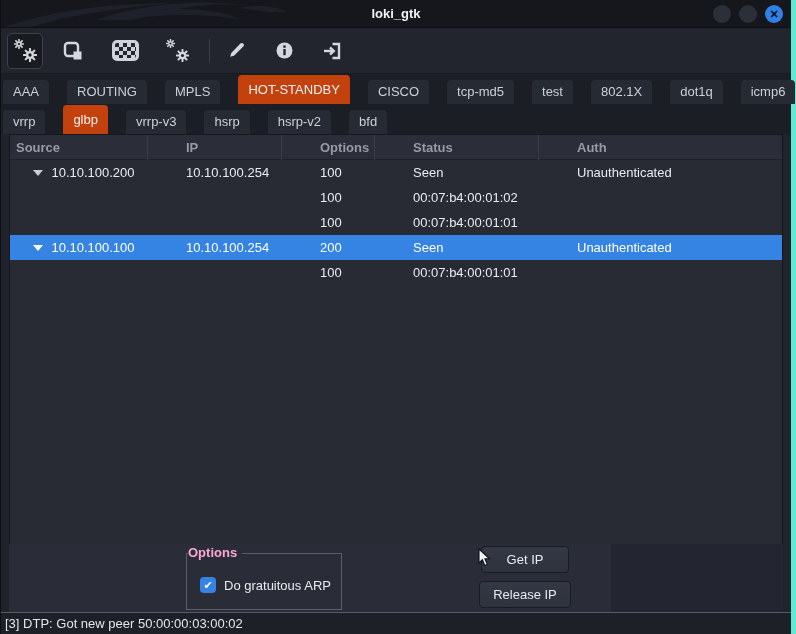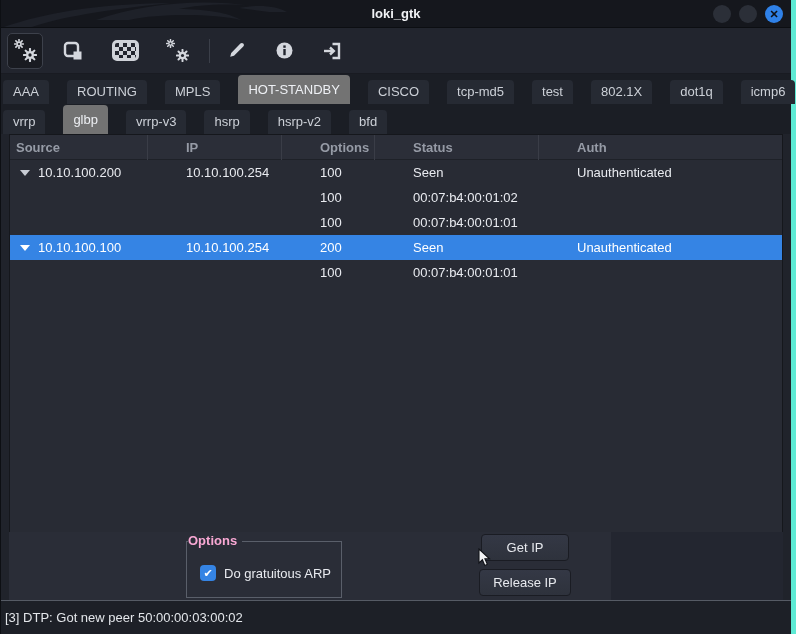--- a/index.html
+++ b/index.html
@@ -24,50 +24,50 @@
   .gearbox { position:relative; width:23px; height:23px; }
   .gear-s { position:absolute; left:0; top:0; }
   .gear-b { position:absolute; right:0; bottom:0; }
   .checker { width:27px; height:21px; border:3px solid #cfd2d8; border-radius:5px;
              background:repeating-conic-gradient(#cfd2d8 0% 25%, transparent 0% 50%); background-size:8px 8px; }
   .infoc { width:17px; height:17px; }
 
   
   .tabstrip { height:30px; flex:none; display:flex; align-items:flex-end; padding-left:2px; background:#1b1e25; }
   .tab { padding:0 10px; line-height:24px; height:24px; background:#262a33; color:#ccd0d7; border-radius:4px 4px 0 0; margin-right:18px; white-space:nowrap; }
-  .tab.active { height:29px; line-height:29px; background:#737373; color:#eef0f4; }
+  .tab.active { height:29px; line-height:29px; background:#c2410c; color:#eef0f4; }
 
   
   .table { flex:1; margin:0 8px; background:#282b34; border:1px solid #15171c; border-bottom:none; display:flex; flex-direction:column; overflow:hidden; }
   .trow, .thead { display:grid; grid-template-columns:138px 104px 63px 134px 1fr; height:25px; flex:none; align-items:center;gap:30px; }
   .thead { background:#2b2e38; color:#969ba6; font-weight:600; border-bottom:1px solid #1e2128; }
   .hcell { padding-left:8px; height:25px; line-height:25px; border-right:1px solid #3a3d47; overflow:hidden; white-space:nowrap; }
   .hcell.first { padding-left:6px; }
   .hcell.last { border-right:none; }
   .cell { padding-left:8px; white-space:nowrap; overflow:hidden; }
-  .cell.src { padding-left:0; display:flex; align-items:center; height:25px; }
+  .cell.src { padding-left:0; display:flex; align-items:center; height:25px;justify-content:center; }
   .exp { width:0; height:0; border-left:5px solid transparent; border-right:5px solid transparent; border-top:6px solid #c8ccd4; margin:0 8px 0 10px; flex:none; }
   .trow.selected { background:#3584e4; color:#ffffff; }
   .trow.selected .exp { border-top-color:#ffffff; }
   .filler { flex:1; }
 
   
   .bottom { height:68px; flex:none; display:flex; padding:0 8px; background:#20232b; }
   .bleft { width:602px; background:#2a2d37; position:relative; }
   .bright { flex:1; background:#232630; }
   .optframe { position:absolute; left:177px; top:9px; width:156px; height:57px; border:1px solid #5a5f6a; }
   .optlabel { position:absolute; left:1px; top:-9px; background:#2a2d37; padding-right:5px; font-weight:bold; color:#f9a8d4; }
   .chkrow { position:absolute; left:13px; top:23px; display:flex; align-items:center; gap:8px; }
   .chk { width:16px; height:16px; border-radius:4px; background:#3584e4; color:#ffffff; font-size:11px; line-height:16px; text-align:center; flex:none; }
   .btn { position:absolute; background:linear-gradient(#343845,#2e323c); border:1px solid #1a1c23; border-radius:4px; color:#e7e9ee; text-align:center;margin-left:48px; }
   .btn.get { left:424px; top:2px; width:88px; height:27px; line-height:25px; }
   .btn.release { left:422px; top:37px; width:92px; height:27px; line-height:25px; }
 
   
-  .statusbar { height:34px; flex:none; background:#1d2027; border-top:1px solid #565b65; display:flex; align-items:center; padding-left:4px; color:#e3e6ea; }
+  .statusbar { height:22px; flex:none; background:#1d2027; border-top:1px solid #565b65; display:flex; align-items:center; padding-left:4px; color:#e3e6ea; }
 
   .cursor { position:absolute; left:478px; top:548px; z-index:9; }
 </style>
 </head>
 <body>
 
 <div class="window">
 
   <div class="titlebar">
     <svg class="dragon" width="340" height="28" viewBox="0 0 340 28">

